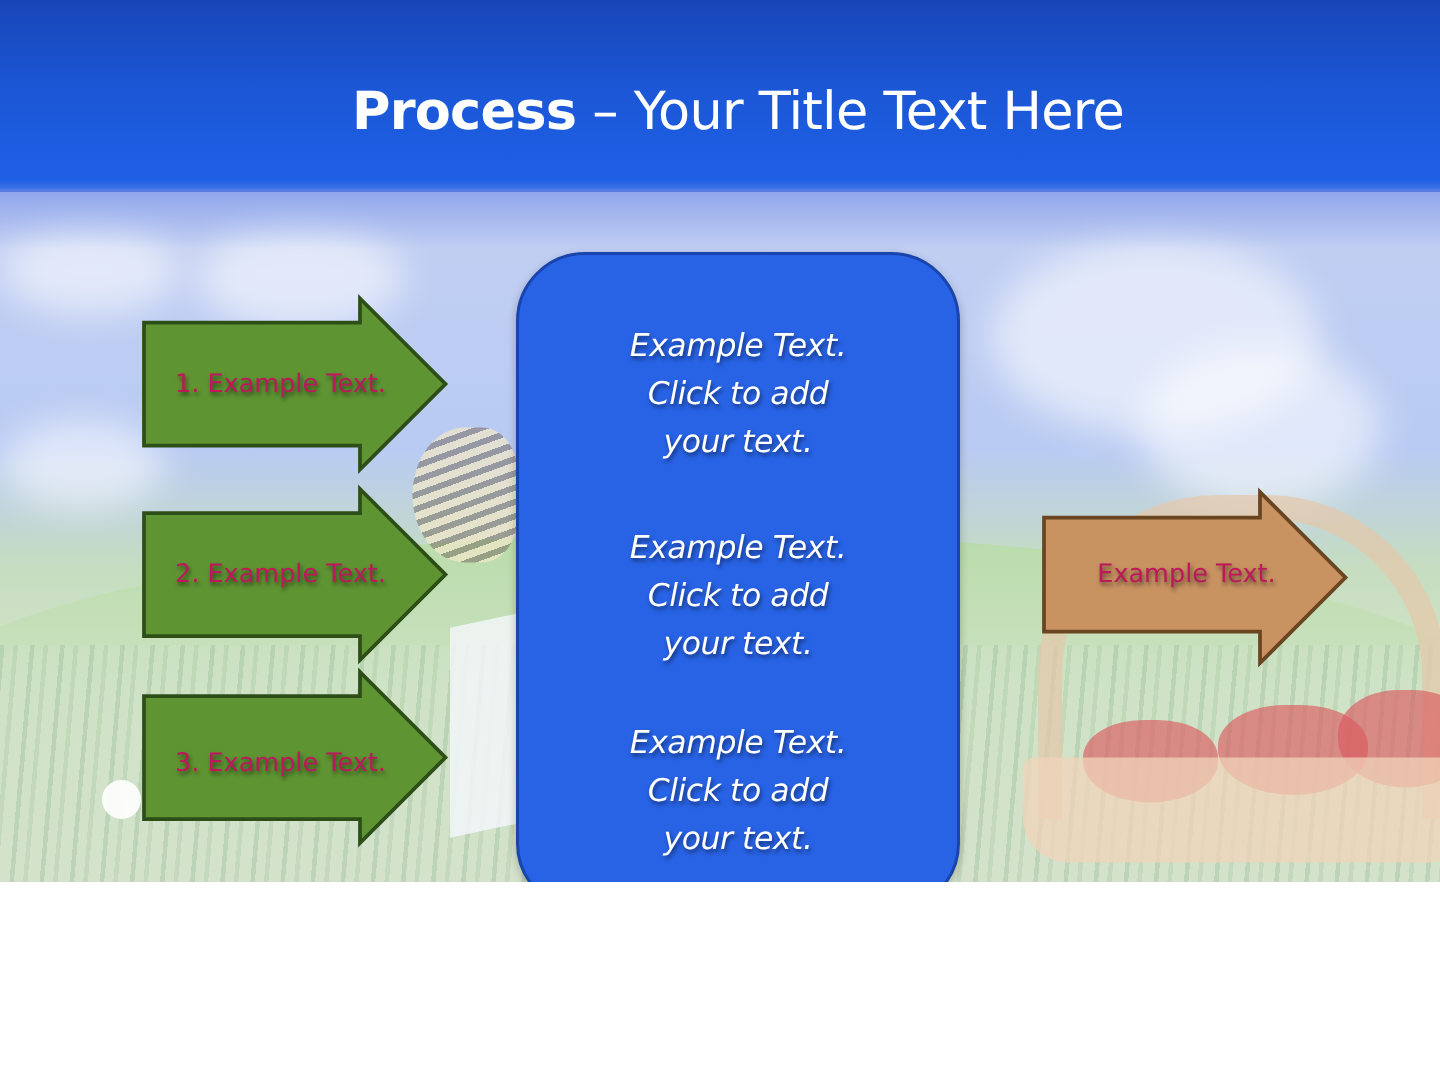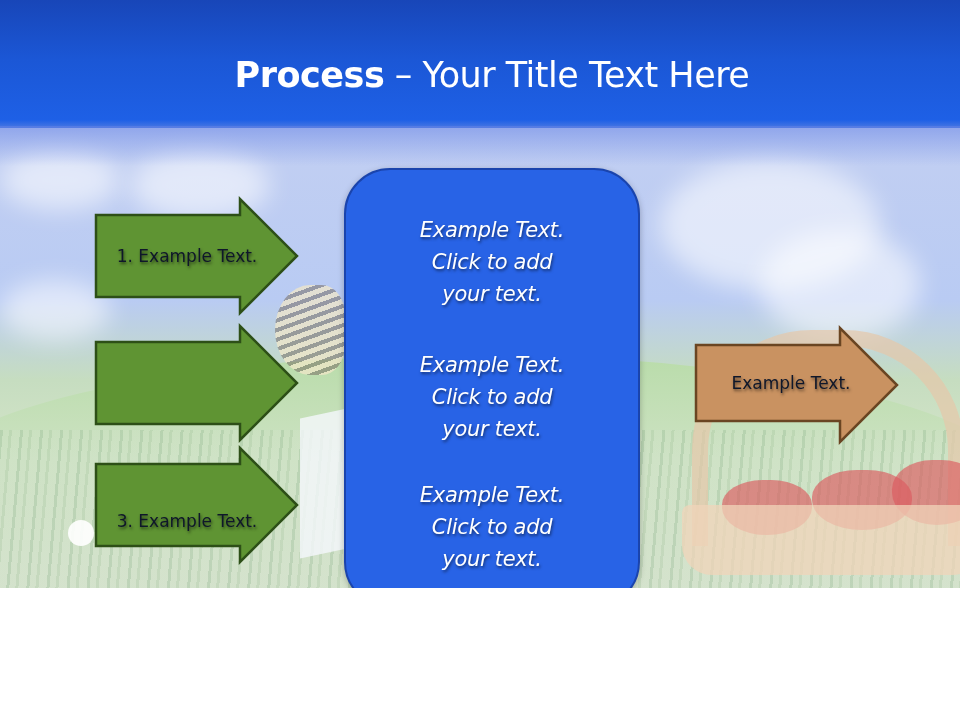--- a/index.html
+++ b/index.html
@@ -27,21 +27,21 @@
                    border-bottom: none; border-radius: 120px 120px 0 0; }
   .basket-body { position: absolute; left: 0; top: 175px; width: 300px; height: 70px; border-radius: 8px 8px 30px 30px;
                  background: rgba(240,212,185,0.75); }
   .berry { position: absolute; border-radius: 45% 45% 50% 50%; background: rgba(220,90,95,0.65); }
   .butterfly { position: absolute; left: 275px; top: 285px; width: 70px; height: 90px;
                background: repeating-linear-gradient(160deg, rgba(240,230,200,0.75) 0 5px, rgba(120,110,100,0.55) 5px 9px);
                border-radius: 60% 40% 40% 60%; }
   .book { position: absolute; left: 300px; top: 410px; width: 80px; height: 140px; background: rgba(245,248,252,0.8); transform: skewY(-12deg); }
   .arrow { position: absolute; }
   .arrow svg { position: absolute; left: 0; top: 0; overflow: visible; }
-  .arrow-label { position: absolute; left: 0; color: #0f172a; font-size: 17px; line-height: 22px; text-align: center;
+  .arrow-label { position: absolute; left: 0; color: #be185d; font-size: 17px; line-height: 22px; text-align: center;
                  font-family: "DejaVu Sans", sans-serif; text-shadow: 1px 2px 3px rgba(0,0,0,0.55); white-space: nowrap; }
   .center-box { position: absolute; left: 344px; top: 168px; width: 296px; height: 440px; box-sizing: border-box;
                 background: #2863e6; border: 2px solid #1a44ad; border-radius: 46px;
                 box-shadow: 0 2px 6px rgba(0,0,0,0.25); }
   .center-block { position: absolute; left: 0; width: 100%; text-align: center; color: #ffffff;
                   font-style: italic; font-size: 21px; line-height: 32px; font-family: "DejaVu Sans", sans-serif;
                   text-shadow: 1px 2px 3px rgba(0,0,0,0.5); letter-spacing: -0.3px; }
   .center-block span { display: block; }
 </style>
 </head>
@@ -98,27 +98,28 @@
     <svg width="202" height="114">
       <polygon points="0,16 144,16 144,0 201,57 144,114 144,98 0,98" fill="#5f9433" stroke="#2d4f17" stroke-width="2.5" stroke-linejoin="miter"></polygon>
     </svg>
     <div class="arrow-label" style="top:46px;width:182px;">1. Example Text.</div>
   </div>
 
   <div class="arrow" style="left:96px;top:326px;width:202px;height:114px;">
     <svg width="202" height="114">
       <polygon points="0,16 144,16 144,0 201,57 144,114 144,98 0,98" fill="#5f9433" stroke="#2d4f17" stroke-width="2.5" stroke-linejoin="miter"></polygon>
     </svg>
+    <div class="arrow-label" style="top:46px;width:182px;">2. Example Text.</div>
   </div>
 
   <div class="arrow" style="left:96px;top:448px;width:202px;height:114px;">
     <svg width="202" height="114">
       <polygon points="0,16 144,16 144,0 201,57 144,114 144,98 0,98" fill="#5f9433" stroke="#2d4f17" stroke-width="2.5" stroke-linejoin="miter"></polygon>
     </svg>
-    <div class="arrow-label" style="top:62px;width:182px;">3. Example Text.</div>
+    <div class="arrow-label" style="top:50px;width:182px;">3. Example Text.</div>
   </div>
 
   <div class="center-box">
     <div class="center-block" style="top:44px;">
       <span>Example Text.</span>
       <span>Click  to add</span>
       <span>your text.</span>
     </div>
     <div class="center-block" style="top:179px;">
       <span>Example Text.</span>

